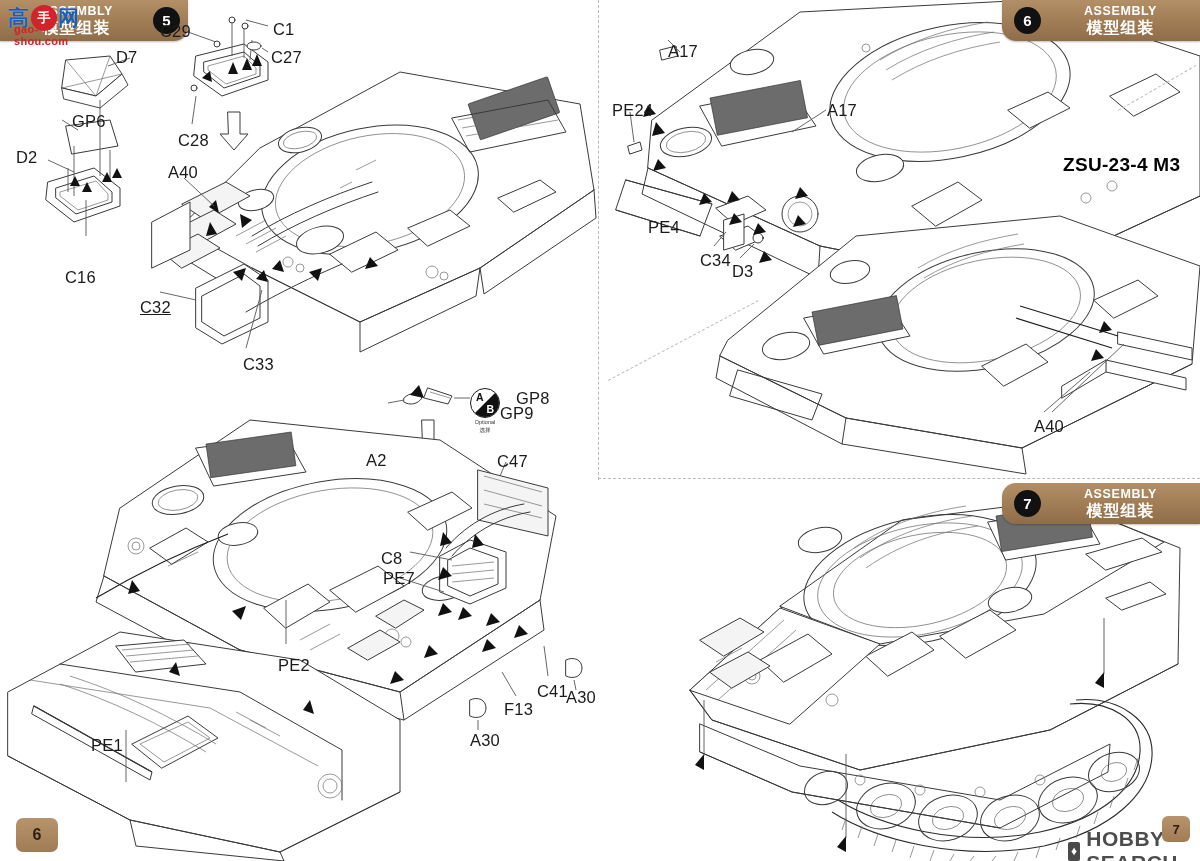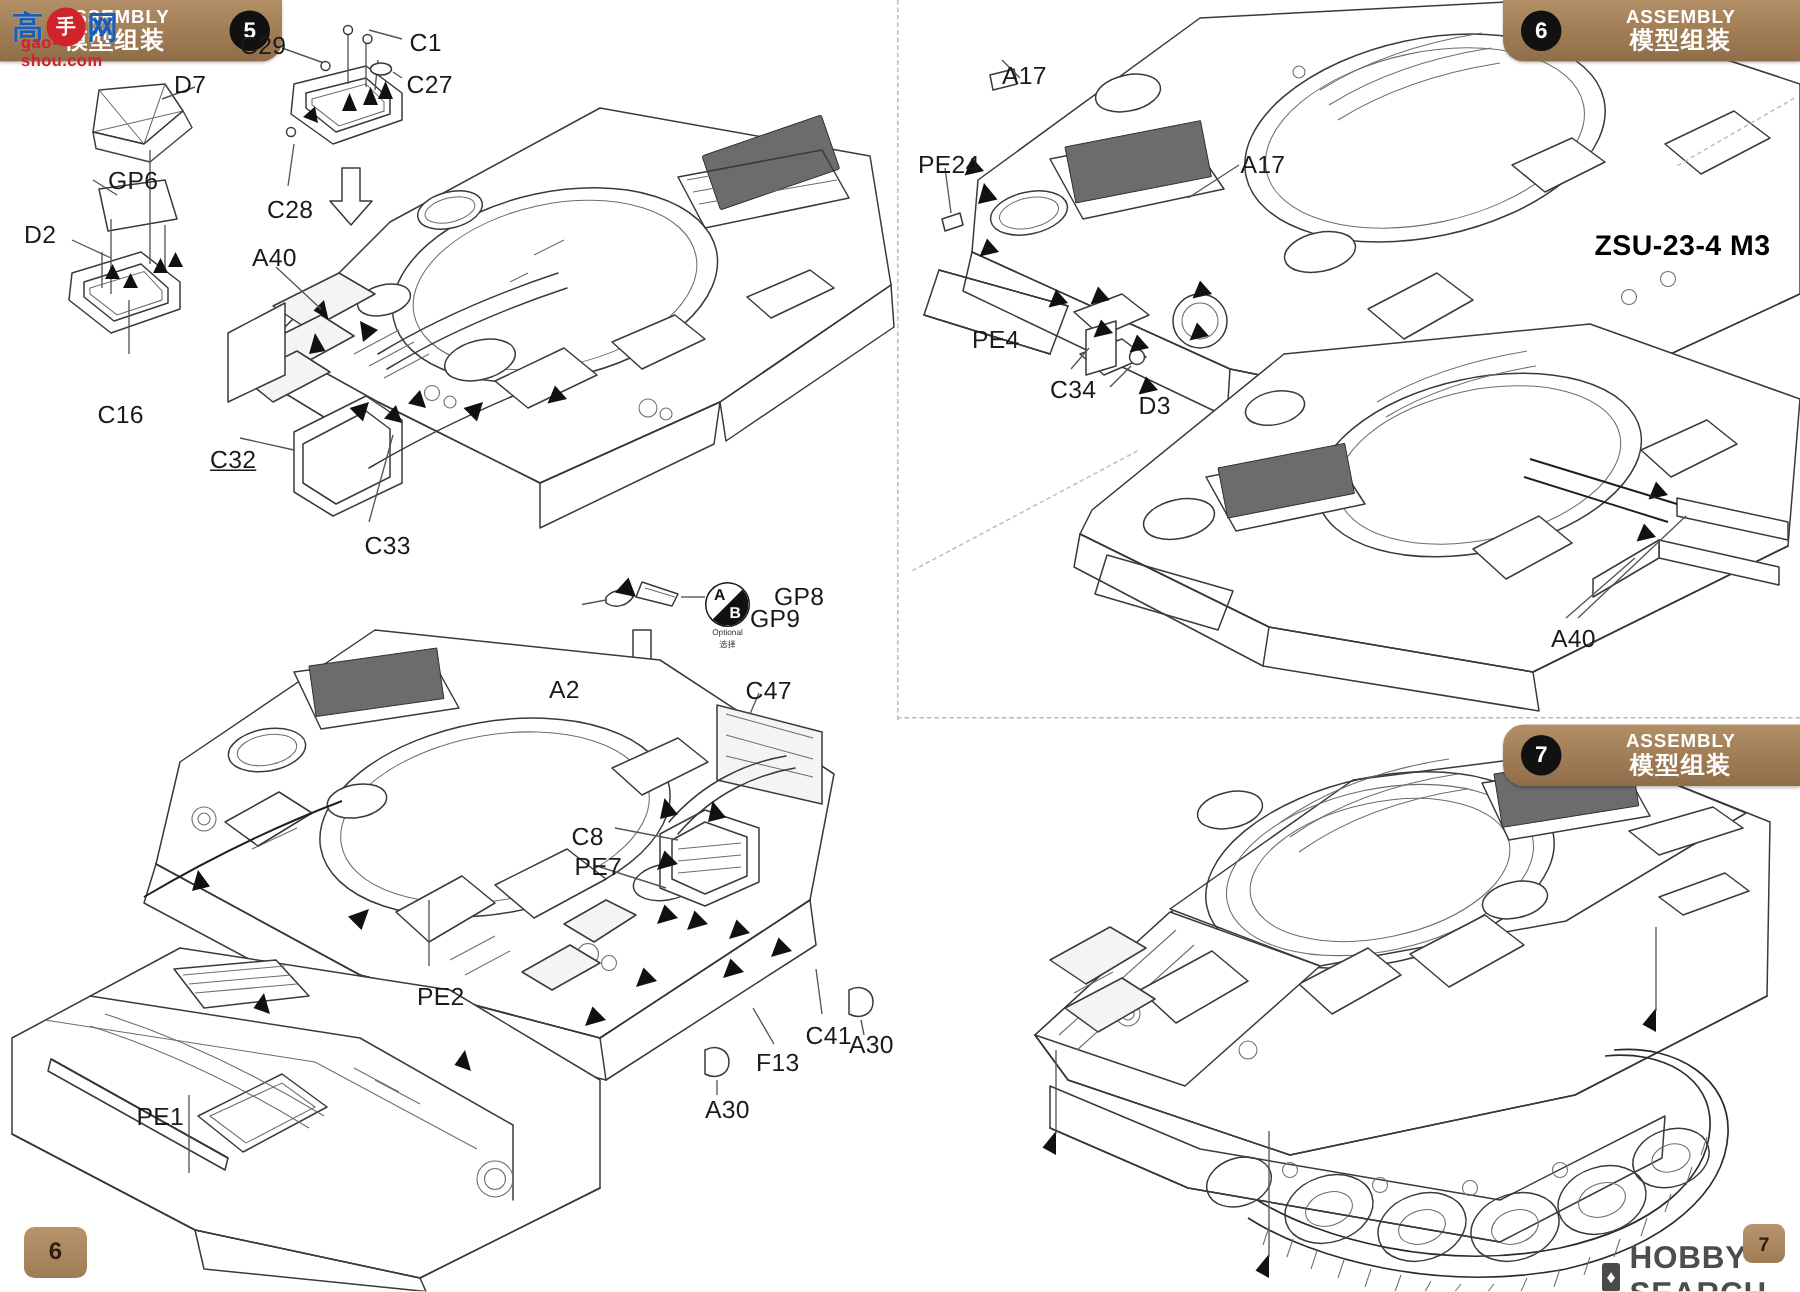--- a/index.html
+++ b/index.html
@@ -650,21 +650,21 @@
   <div class="lbl" style="left:65px;top:248px;margin-top:20px;">C16</div>
   <div class="lbl" style="left:168px;top:163px;">A40</div>
   <div class="lbl" style="left:140px;top:298px;text-decoration:underline;">C32</div>
   <div class="lbl" style="left:243px;top:355px;">C33</div>
 
   <div class="lbl" style="left:668px;top:42px;">A17</div>
   <div class="lbl" style="left:612px;top:101px;">PE24</div>
   <div class="lbl" style="left:827px;top:101px;">A17</div>
   <div class="lbl" style="left:648px;top:218px;">PE4</div>
   <div class="lbl" style="left:700px;top:251px;">C34</div>
-  <div class="lbl" style="left:759px;top:262px;">D3</div>
+  <div class="lbl" style="left:732px;top:262px;">D3</div>
   <div class="lbl" style="left:1034px;top:417px;">A40</div>
 
   <div class="lbl" style="left:366px;top:403px;margin-top:48px;">A2</div>
   <div class="lbl" style="left:516px;top:389px;">GP8</div>
   <div class="lbl" style="left:500px;top:404px;">GP9</div>
   <div class="lbl" style="left:497px;top:452px;">C47</div>
   <div class="lbl" style="left:381px;top:549px;">C8</div>
   <div class="lbl" style="left:383px;top:569px;">PE7</div>
   <div class="lbl" style="left:278px;top:656px;">PE2</div>
   <div class="lbl" style="left:537px;top:682px;">C41</div>

